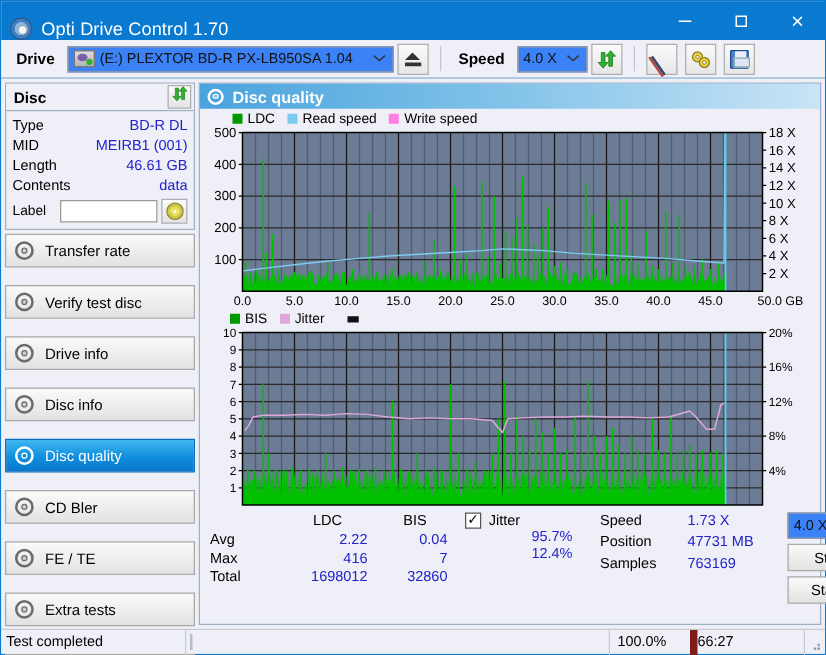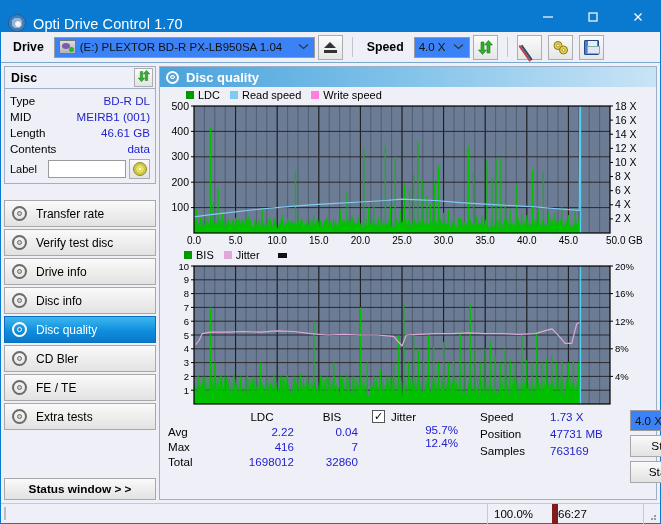--- a/index.html
+++ b/index.html
@@ -190,21 +190,21 @@
   .labelrow .cdbtn {
     width:21px;height:20px;border:1px solid #adadad;
     background:linear-gradient(#fbfbfb,#e3e3e3);
     display:flex;align-items:center;justify-content:center; flex:none;
   }
   .cdglyph{width:14px;height:14px;border-radius:50%;
     background:radial-gradient(circle,#fff 0 14%,#e8e060 15% 44%,#cfc845 45% 86%,#b9b33a 87% 100%);
     border:1px solid #8c8830;}
 
   
-  .nav { margin-top: 16px; display:flex; flex-direction:column; gap:2px; }
+  .nav { margin-top: 3px; display:flex; flex-direction:column; gap:14px; }
   .navbtn {
     height: 27px;
     border: 1px solid #a8a8a8;
     background: linear-gradient(#fafafa, #e2e2e2);
     display: flex; align-items: center;
     padding-left: 7px;
     font-size: 12px; color: #000;
     gap: 9px;
   }
   .navbtn.active {
@@ -925,20 +925,21 @@
             </div>
             <div class="actbtn">Start full</div>
             <div class="actbtn">Start part</div>
           </div>
         </div>
       </div>
     </div>
   </div>
 
   <div class="statusbar">
+    <div class="sb-cell sb-text">Test completed</div>
     <div class="sb-cell sb-prog">
       <div class="pbar">
           <div class="pfill" id="pfill" style="width: 100%;"></div>
         </div>
     </div>
     <div class="sb-cell sb-pct">100.0%</div>
     <div class="sb-cell sb-time">66:27</div>
     <div class="sb-cell sb-grip">
       <svg width="12" height="12" viewBox="0 0 12 12">
         <g fill="#9a9aa8">

